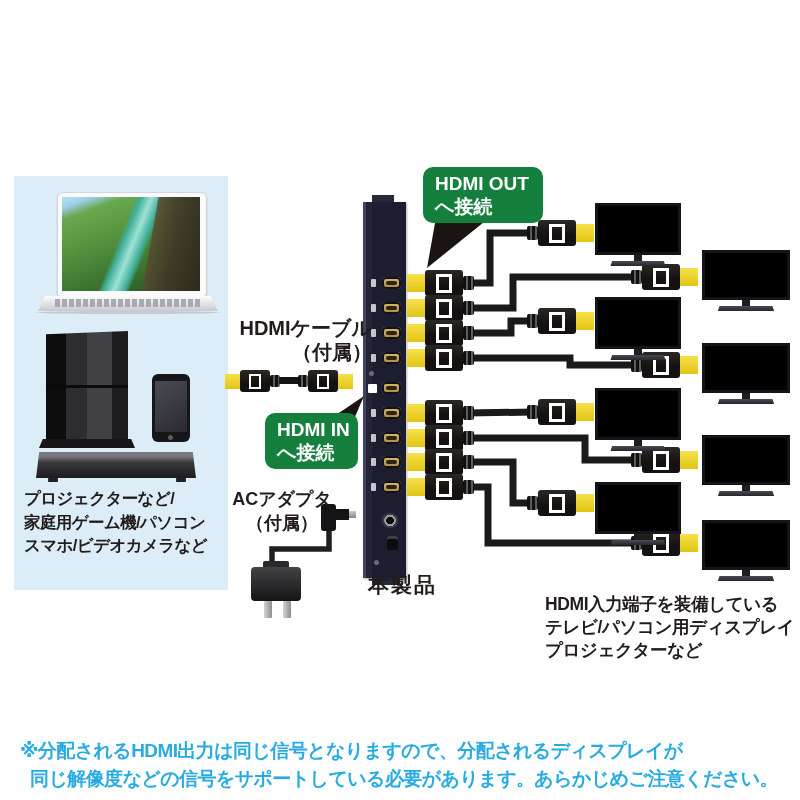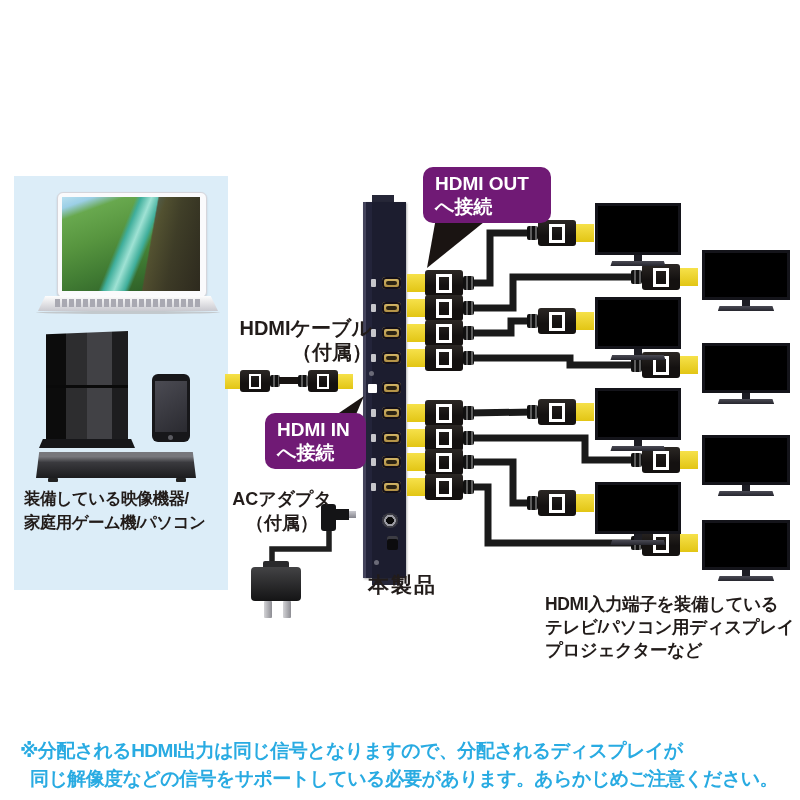--- a/index.html
+++ b/index.html
@@ -67,21 +67,21 @@
   .connector.sm .c-ribs{width:10px;height:12px;}
   .connector.sm .c-sq{width:8px;height:11px;border-width:2.5px;}
   .mid-cable{left:279px;top:377px;width:19px;height:7px;background:#181412;}
 
   
   .tv{position:absolute;border:3px solid #14141a;background:#000;}
   .tv-neck{position:absolute;width:8px;height:6px;background:#1d1d24;}
   .tv-base{position:absolute;height:5px;background:linear-gradient(180deg,#4a4a54,#26262e);clip-path:polygon(3% 0,97% 0,100% 100%,0 100%);}
 
   
-  .badge{background:#701a75;color:#fff;border-radius:10px;padding:5px 8px 5px 12px;font-size:19px;line-height:23px;}
+  .badge{background:#15803d;color:#fff;border-radius:10px;padding:5px 0 5px 12px;font-size:19px;line-height:23px;}
   .badge-out{left:423px;top:167px;width:108px;}
   .badge-in{left:265px;top:413px;width:81px;}
 
   
   .lbl-cable{left:222px;top:316px;width:150px;text-align:right;font-size:20px;line-height:24px;}
   .lbl-ac{left:232px;top:487px;width:100px;text-align:center;font-size:18px;line-height:24px;}
   .lbl-product{left:351px;top:571px;font-size:21px;letter-spacing:2px;margin-left:17px;}
   .displays-caption{left:545px;top:593px;font-size:17.5px;line-height:23px;letter-spacing:-0.4px;}
 
   
@@ -113,22 +113,23 @@
   <div class="abs console-body"></div>
   <div class="abs console-groove"></div>
   <div class="abs console-base"></div>
   <div class="abs phone"></div>
   <div class="abs phone-screen"></div>
   <div class="abs phone-dot"></div>
   <div class="abs player"></div>
   <div class="abs player-foot" style="left:48px;"></div>
   <div class="abs player-foot" style="left:176px;"></div>
   <div class="abs panel-caption">
-    <div>装備している映像機器/</div>
+    <div>プロジェクターなど/</div>
     <div>家庭用ゲーム機/パソコン</div>
+    <div>スマホ/ビデオカメラなど</div>
   </div>
 
   <svg class="layer" width="800" height="800">
     <g stroke="#1a1a1a" stroke-width="7" fill="none">
       <polyline points="468,283 490,283 490,233 534,233"></polyline>
       <polyline points="468,308 513,308 513,277 638,277"></polyline>
       <polyline points="468,333 511,333 511,321 534,321"></polyline>
       <polyline points="468,358 570,358 570,365 638,365"></polyline>
       <polyline points="468,413 534,412"></polyline>
       <polyline points="468,438 585,438 585,460 638,460"></polyline>

